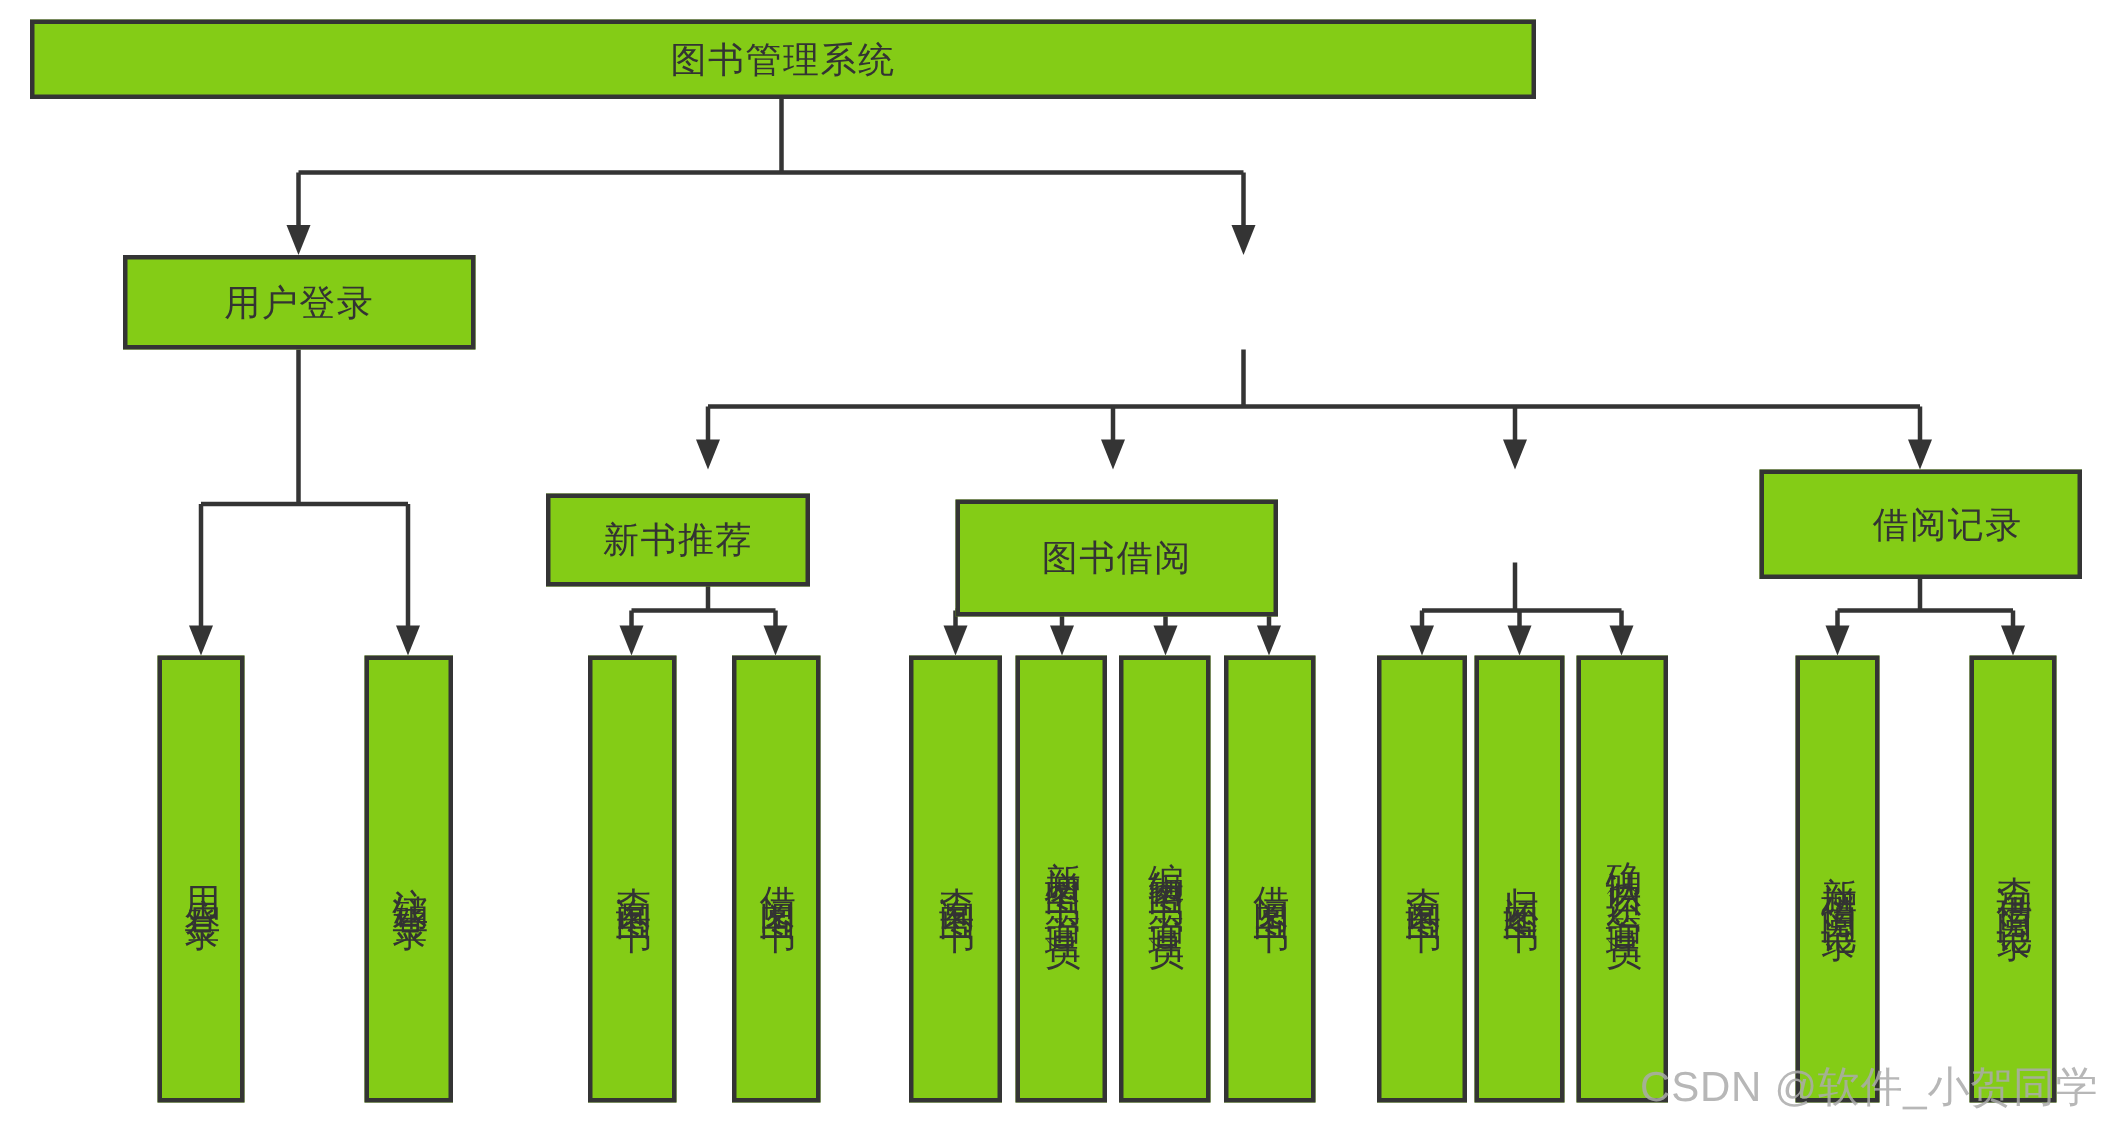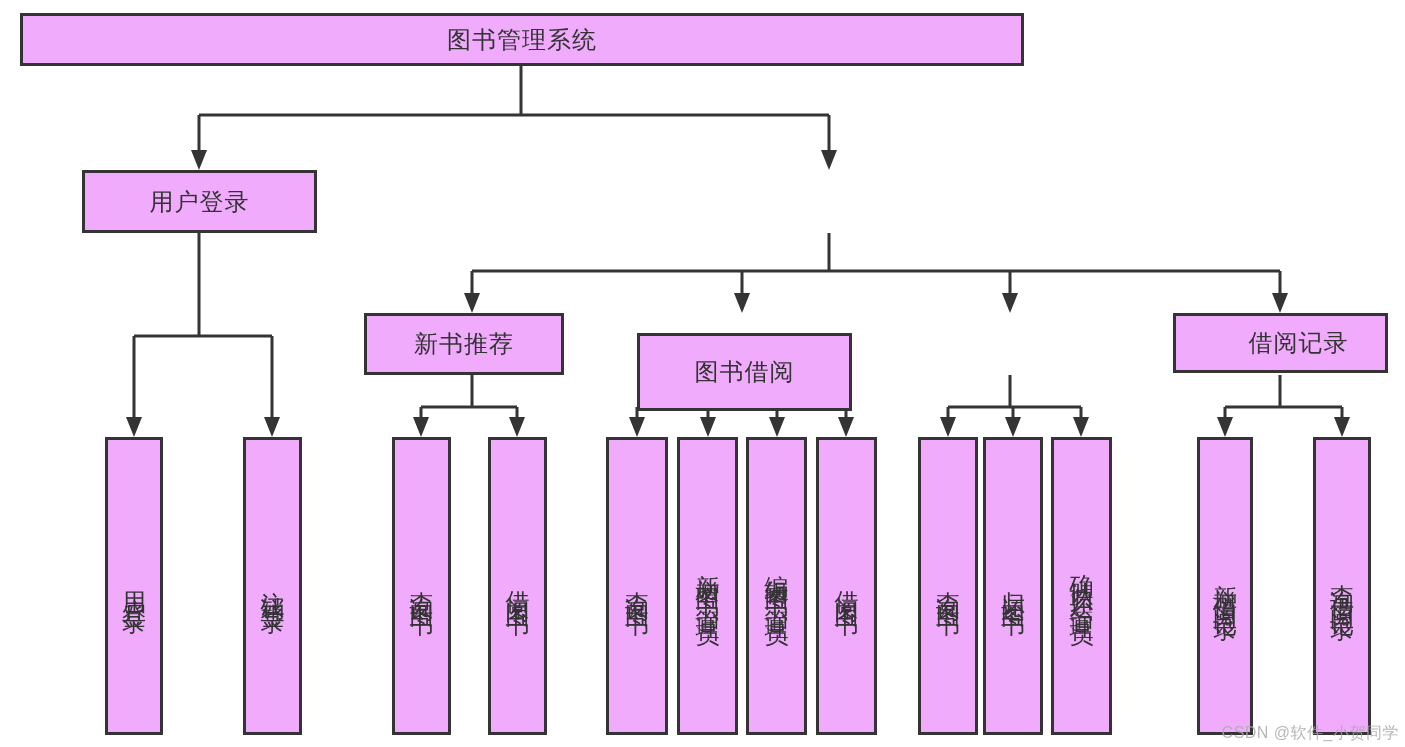--- a/index.html
+++ b/index.html
@@ -19,21 +19,21 @@
     position: absolute;
     left: 0;
     top: 0;
     width: 1405px;
     height: 747px;
     pointer-events: none;
   }
   .box {
     position: absolute;
     box-sizing: border-box;
-    background: #f0abfc;
+    background: #84cc16;
     border: 3px solid #343434;
     color: #333333;
     display: flex;
     align-items: center;
     justify-content: center;
     font-size: 24px;
     letter-spacing: 1px;
     white-space: nowrap;
   }
   .leaf {
@@ -44,21 +44,21 @@
     text-orientation: mixed;
     letter-spacing: 7px;
     line-height: 1;
     font-size: 24px;
     color: #333333;
   }
   .watermark {
     position: absolute;
     right: 6px;
     bottom: 3px;
-    font-size: 16px;
+    font-size: 28px;
     color: rgba(170, 170, 170, 0.85);
     letter-spacing: 0.5px;
     white-space: nowrap;
   }
 </style>
 </head>
 <body>
 
 <div class="canvas">
 
@@ -106,23 +106,23 @@
 
       <polygon points="1217,417 1233,417 1225,437"></polygon>
       <polygon points="1334,417 1350,417 1342,437"></polygon>
     </g>
   </svg>
 
   <div class="box" style="left:20px; top:13px; width:1004px; height:53px;">图书管理系统</div>
 
   <div class="box" style="left:82px; top:170px; width:235px; height:63px;">用户登录</div>
 
-  <div class="box" style="left:364px; top:313px; width:200px; height:62px;">新书推荐</div>
+  <div class="box" style="left:364px; top:329px; width:176px; height:62px;">新书推荐</div>
   <div class="box" style="left:637px; top:313px; width:215px; height:78px;margin-top:20px;">图书借阅</div>
-  <div class="box" style="left:1173px; top:313px; width:215px; height:60px;padding-left:36px;">借阅记录</div>
+  <div class="box" style="left:1173px; top:313px; width:215px; height:73px;padding-left:36px;">借阅记录</div>
 
   <div class="box leaf" style="left:105px; top:437px; width:58px; height:298px;">
     <span class="vlabel">用户登录</span>
   </div>
   <div class="box leaf" style="left:243px; top:437px; width:59px; height:298px;">
     <span class="vlabel">注销登录</span>
   </div>
   <div class="box leaf" style="left:392px; top:437px; width:59px; height:298px;">
     <span class="vlabel">查询图书</span>
   </div>

